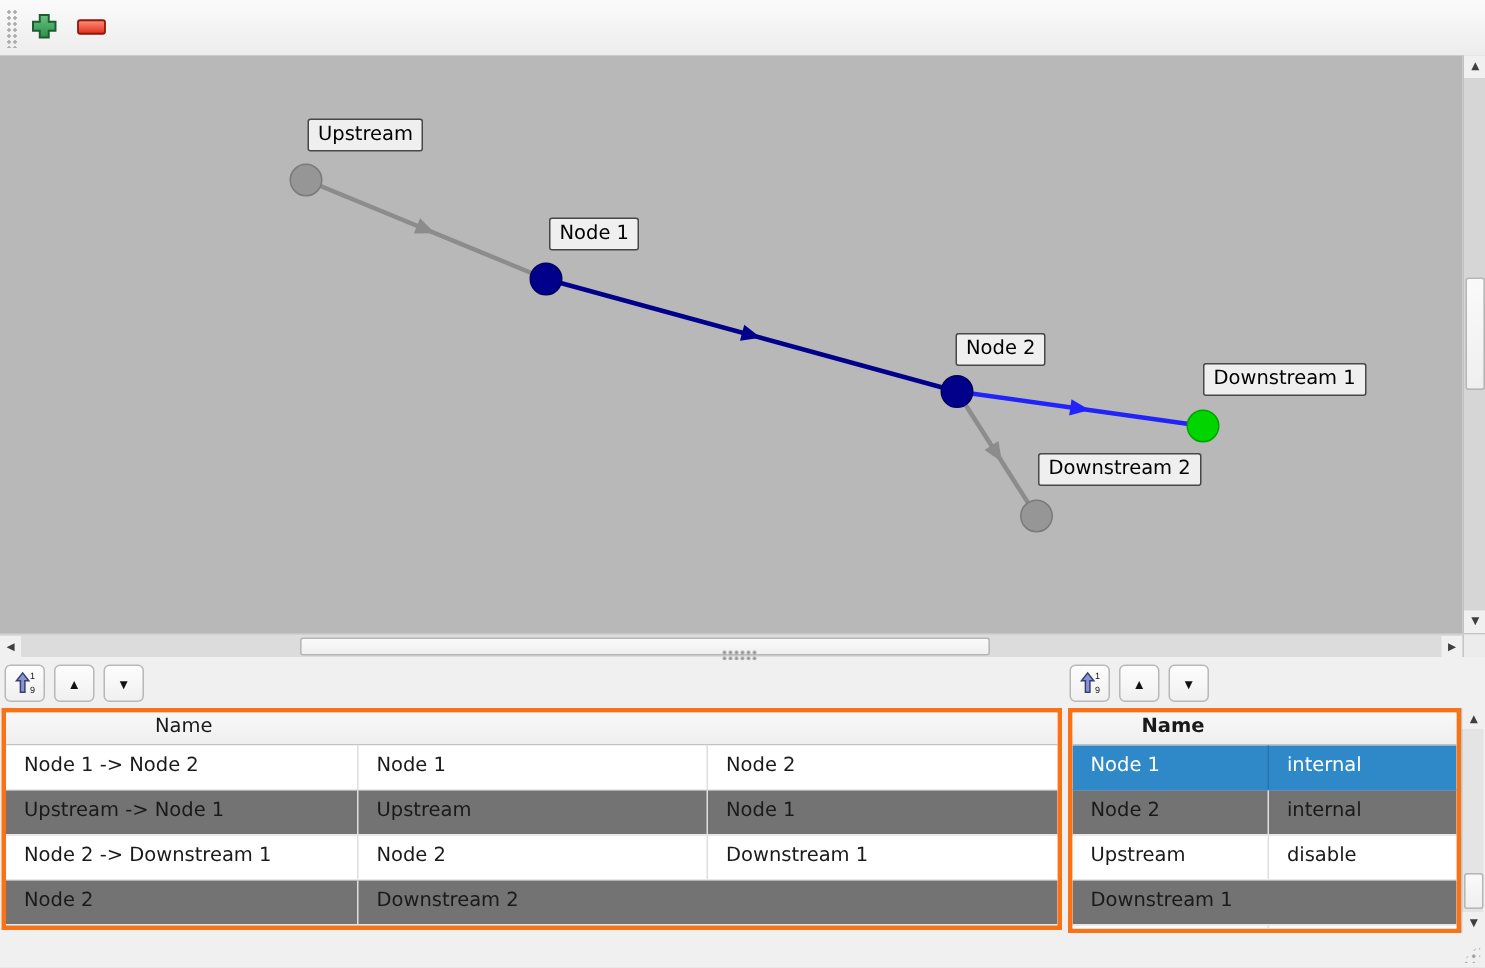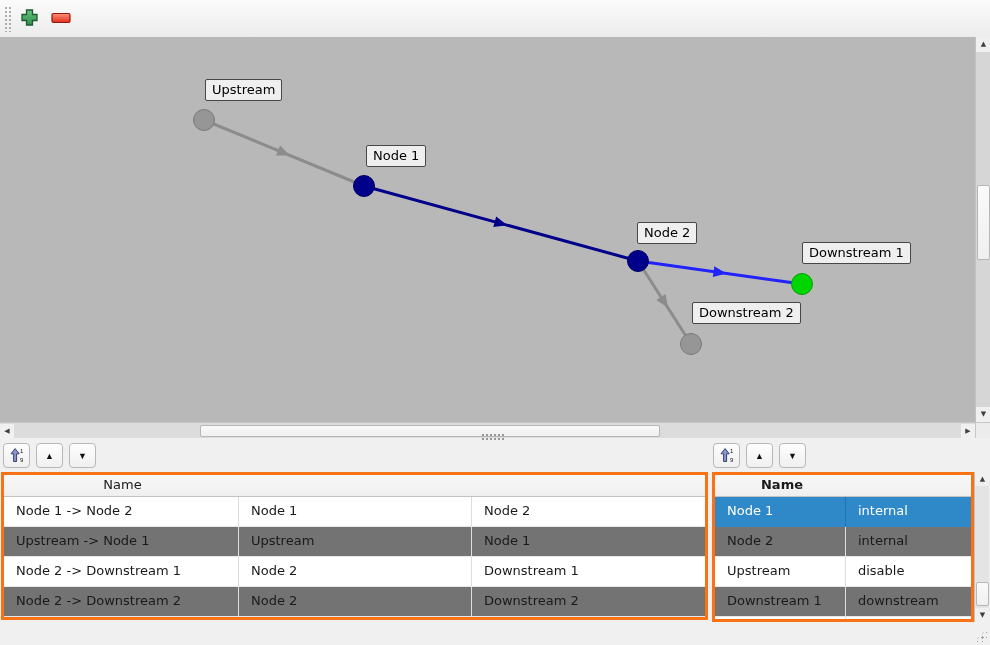--- a/index.html
+++ b/index.html
@@ -169,21 +169,20 @@
         <div class="td" style="width: 237px;">Upstream -&gt; Node 1</div>
         <div class="td" style="width: 235px;">Upstream</div>
         <div class="td" style="width: 235px;">Node 1</div>
       </div>
       <div class="trow">
         <div class="td" style="width: 237px;">Node 2 -&gt; Downstream 1</div>
         <div class="td" style="width: 235px;">Node 2</div>
         <div class="td" style="width: 235px;">Downstream 1</div>
       </div>
       <div class="trow alt">
-        <div class="td" style="width: 237px;">Node 2 -&gt; Downstream 2</div>
         <div class="td" style="width: 235px;">Node 2</div>
         <div class="td" style="width: 235px;">Downstream 2</div>
       </div>
       <div class="trow">
         <div class="td" style="width: 237px;"></div>
         <div class="td" style="width: 235px;"></div>
         <div class="td" style="width: 235px;"></div>
       </div>
     </div>
 
@@ -198,21 +197,20 @@
       <div class="trow alt">
         <div class="td" style="width: 134px;">Node 2</div>
         <div class="td" style="width: 128px;">internal</div>
       </div>
       <div class="trow">
         <div class="td" style="width: 134px;">Upstream</div>
         <div class="td" style="width: 128px;">disable</div>
       </div>
       <div class="trow alt">
         <div class="td" style="width: 134px;">Downstream 1</div>
-        <div class="td" style="width: 128px;">downstream</div>
       </div>
       <div class="trow">
         <div class="td" style="width: 134px;"></div>
         <div class="td" style="width: 128px;"></div>
       </div>
     </div>
 
   <div class="vscroll" style="left:974px;top:472px;height:150px;background:#e4e4e4;">
     <div class="sb-step" style="left:0;top:0;width:15px;height:14px;">▲</div>
     <div class="sb-thumb" style="left:1px;bottom:16px;width:13px;height:24px;"></div>

